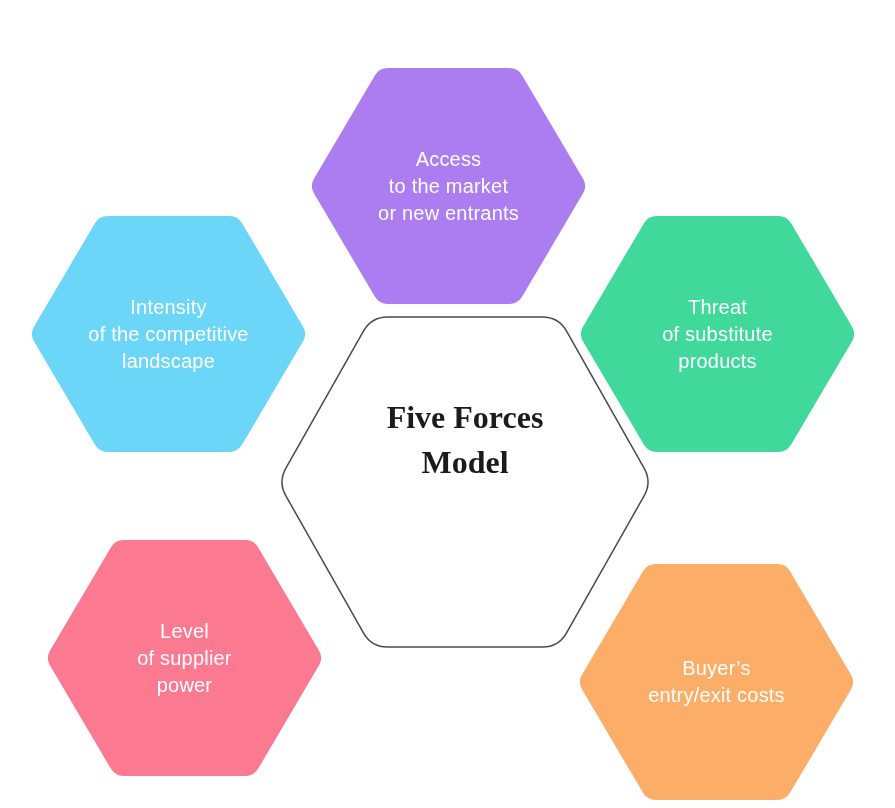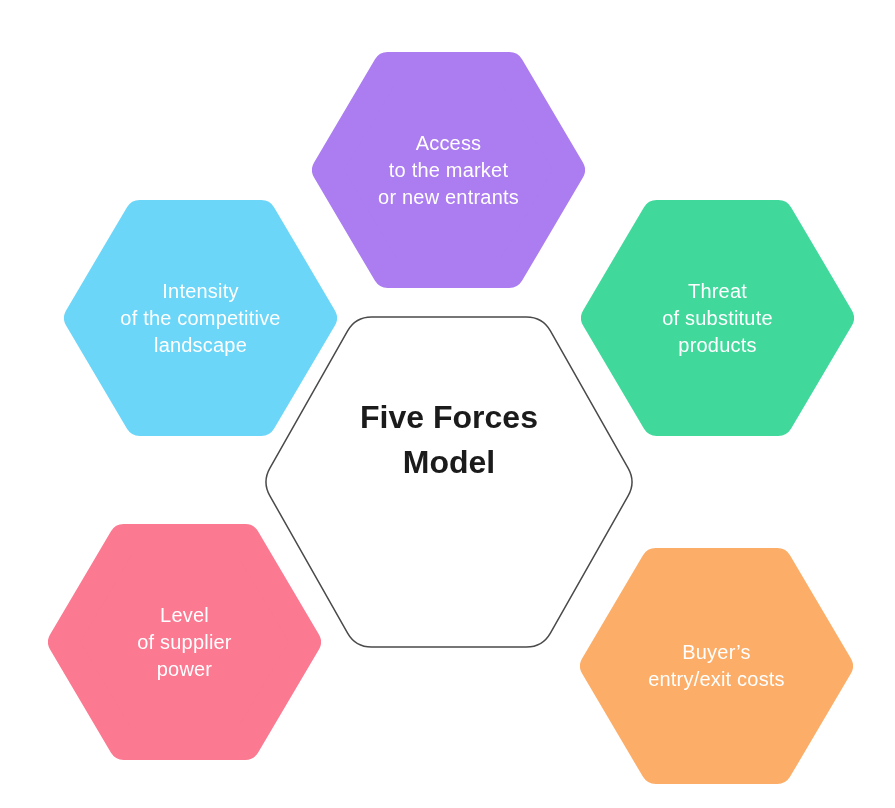--- a/index.html
+++ b/index.html
@@ -12,20 +12,21 @@
     width: 895px;
     height: 808px;
     background: #ffffff;
     font-family: "Liberation Sans", sans-serif;
     overflow: hidden;
   }
   .hex {
     position: absolute;
     width: 273px;
     height: 236px;
+    margin-top: 16px;
   }
   .hex svg {
     position: absolute;
     inset: 0;
     width: 100%;
     height: 100%;
     display: block;
   }
   .hex-label {
     position: absolute;
@@ -34,30 +35,31 @@
     align-items: center;
     justify-content: center;
     text-align: center;
     color: #ffffff;
     font-size: 20px;
     line-height: 27px;
     letter-spacing: 0.2px;
     white-space: pre-line;
   }
   .pos-top    { left: 312px; top: 52px; }
-  .pos-left   { left: 64px;  top: 200px; }
+  .pos-left   { left: 32px;  top: 200px; }
   .pos-right  { left: 581px; top: 200px; }
   .pos-bleft  { left: 48px;  top: 524px; }
   .pos-bright { left: 580px; top: 548px; }
   .center-hex {
     position: absolute;
-    left: 262px;
+    left: 278px;
     top: 317px;
     width: 374px;
     height: 246px;
+    font-family: Liberation Serif, serif;
   }
   .center-hex svg {
     position: absolute;
     left: -2px;
     top: -2px;
     width: 378px;
     height: 334px;
     display: block;
   }
   .center-label {

